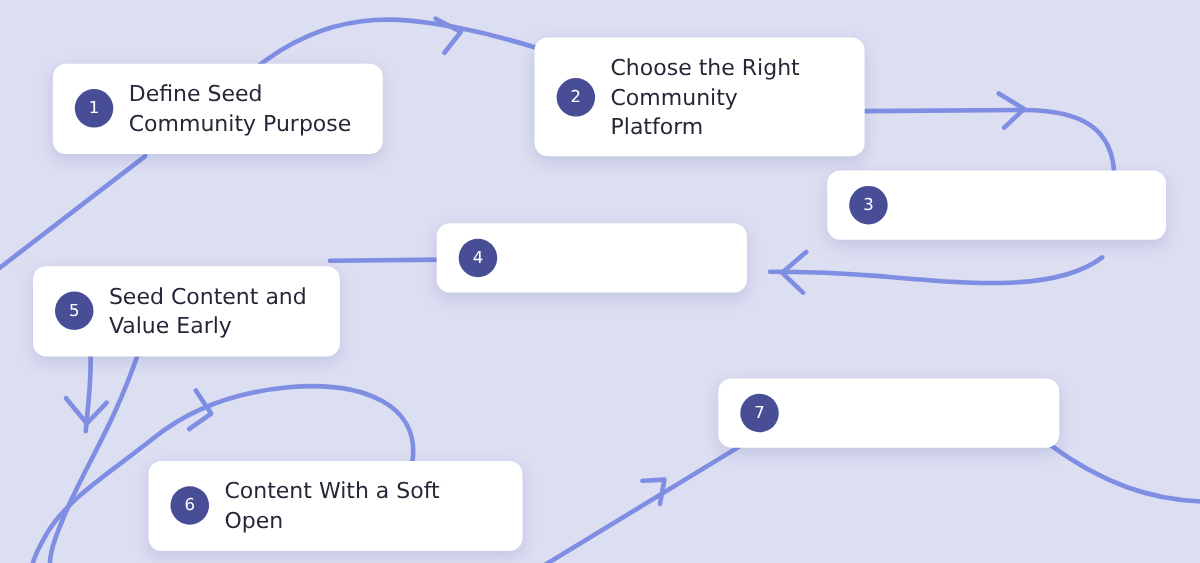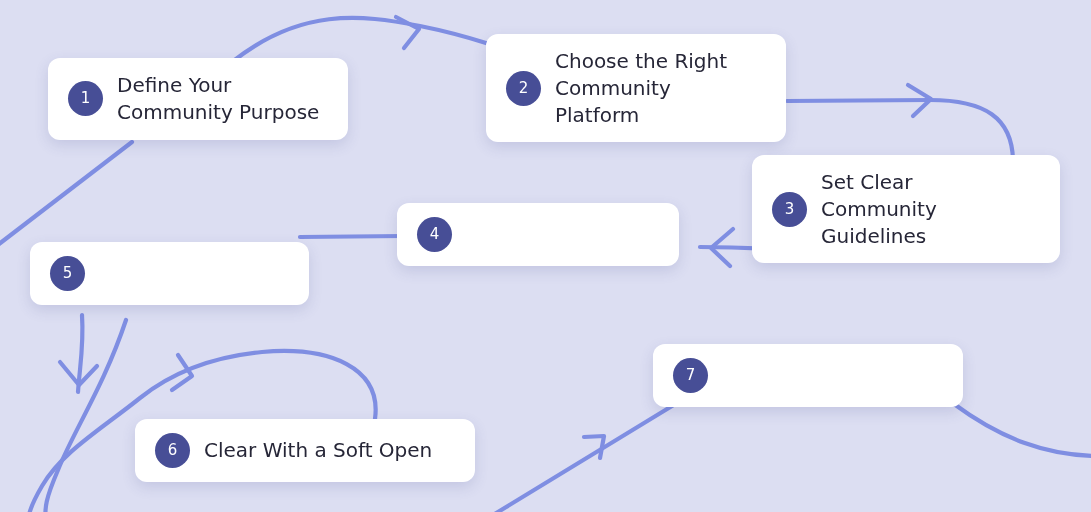--- a/index.html
+++ b/index.html
@@ -112,46 +112,46 @@
     <path class="conn" d="M 126 320 C 104 386 74 430 58 470 C 46 498 44 508 46 524"></path>
 
     <path class="conn" d="M 452 540 L 672 406"></path>
     <path class="arrowhead" d="M 584 437 L 604 436 L 600 458"></path>
 
     <path class="conn" d="M 954 404 C 1000 438 1046 456 1100 456"></path>
   </svg>
 
   <div class="card" id="card-1">
     <div class="badge">1</div>
-    <div class="card-label">Define Your
+    <div class="card-label">Define Seed
 Community Purpose</div>
   </div>
 
   <div class="card" id="card-2">
     <div class="badge">2</div>
     <div class="card-label">Choose the Right
 Community Platform</div>
   </div>
 
   <div class="card" id="card-3">
     <div class="badge">3</div>
-    <div class="card-label">Set Clear Community
-Guidelines</div>
   </div>
 
   <div class="card" id="card-4">
     <div class="badge">4</div>
   </div>
 
   <div class="card" id="card-5">
     <div class="badge">5</div>
+    <div class="card-label">Seed Content and
+Value Early</div>
   </div>
 
   <div class="card" id="card-6">
     <div class="badge">6</div>
-    <div class="card-label">Clear With a Soft Open</div>
+    <div class="card-label">Content With a Soft Open</div>
   </div>
 
   <div class="card" id="card-7">
     <div class="badge">7</div>
   </div>
 
 </div>
 
 </body></html>

